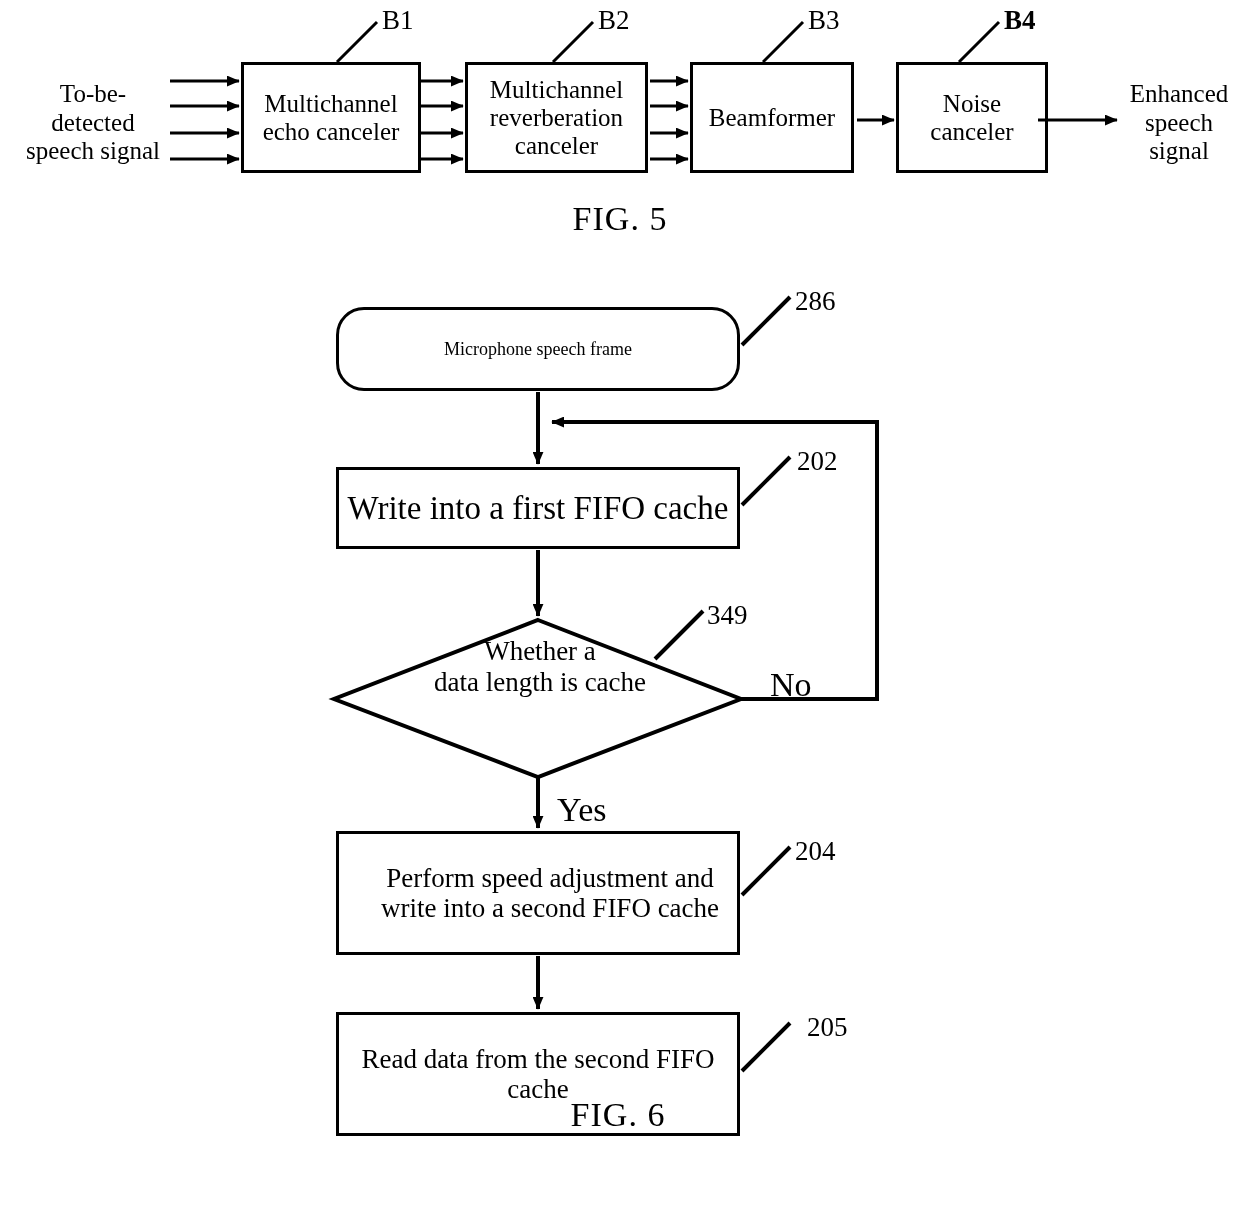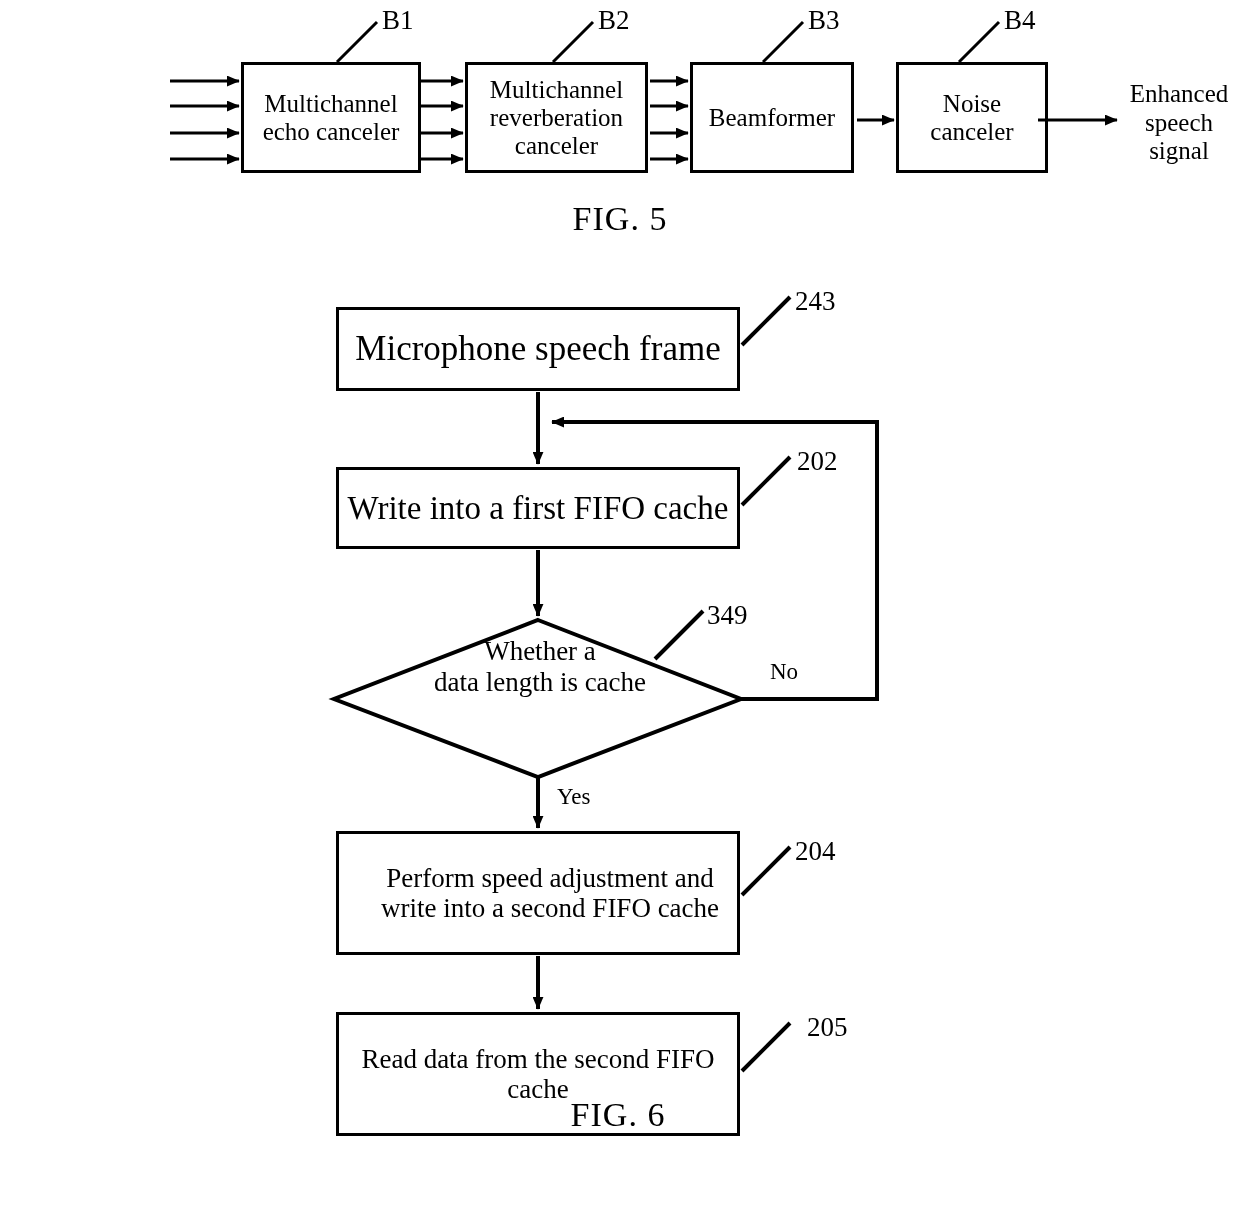--- a/index.html
+++ b/index.html
@@ -45,22 +45,23 @@
     letter-spacing: 0px;
   }
   .figcap {
     position: absolute;
     font-size: 34px;
     letter-spacing: 1px;
     text-align: center;
   }
   .branch {
     position: absolute;
-    font-size: 23px;
+    font-size: 34px;
     line-height: 1;
+    margin-top: 8px;
   }
 
   
   svg.overlay {
     position: absolute;
     left: 0;
     top: 0;
     width: 1240px;
     height: 1211px;
     overflow: visible;
@@ -69,20 +70,23 @@
   svg.overlay line, svg.overlay path, svg.overlay polyline, svg.overlay polygon.dia {
     stroke: #000;
     fill: none;
   }
 </style>
 </head>
 <body>
 
 <div id="page">
 
+  <div class="tlabel" style="left:14px; top:80px; width:158px; font-size:25px;">To-be-
+detected
+speech signal</div>
 
   <div class="pbox" style="left:241px; top:62px; width:180px; height:111px; font-size:25px;">
     <span class="lbl">Multichannel
 echo canceler</span>
   </div>
 
   <div class="pbox" style="left:465px; top:62px; width:183px; height:111px; font-size:25px;">
     <span class="lbl">Multichannel
 reverberation
 canceler</span>
@@ -97,25 +101,25 @@
 canceler</span>
   </div>
 
   <div class="tlabel" style="left:1119px; top:80px; width:120px; font-size:25px;">Enhanced
 speech
 signal</div>
 
   <div class="refnum" style="left:382px; top:7px;">B1</div>
   <div class="refnum" style="left:598px; top:7px;">B2</div>
   <div class="refnum" style="left:808px; top:7px;">B3</div>
-  <div class="refnum" style="left:1004px; top:7px;">B4</div>
+  <div class="refnum" style="left:1004px; top:7px;font-weight:bold;">B4</div>
 
   <div class="figcap" style="left:440px; top:200px; width:360px;">FIG. 5</div>
 
-  <div class="pbox" style="left:336px; top:307px; width:404px; height:84px; font-size:35px;">
+  <div class="pbox" style="left:336px; top:307px; width:404px; height:84px; font-size:18px;border-radius:28px;">
     <span class="lbl">Microphone speech frame</span>
   </div>
 
   <div class="pbox" style="left:336px; top:467px; width:404px; height:82px; font-size:33px;">
     <span class="lbl">Write into a first FIFO cache</span>
   </div>
 
   <div class="tlabel" style="left:400px; top:636px; width:280px; font-size:27px;">Whether a
 data length is cache</div>
 
@@ -123,21 +127,21 @@
     <span class="lbl">Perform speed adjustment and
 write into a second FIFO
 cache</span>
   </div>
 
   <div class="pbox" style="left:336px; top:1012px; width:404px; height:124px; font-size:27px;">
     <span class="lbl">Read data from the second
 FIFO cache</span>
   </div>
 
-  <div class="refnum" style="left:795px; top:288px;">243</div>
+  <div class="refnum" style="left:795px; top:288px;">286</div>
   <div class="refnum" style="left:797px; top:448px;">202</div>
   <div class="refnum" style="left:707px; top:602px;">349</div>
   <div class="refnum" style="left:795px; top:838px;">204</div>
   <div class="refnum" style="left:795px; top:1014px;margin-left:12px;">205</div>
 
   <div class="branch" style="left:770px; top:660px;">No</div>
   <div class="branch" style="left:557px; top:785px;">Yes</div>
 
   <div class="figcap" style="left:438px; top:1096px; width:360px;">FIG. 6</div>
 

